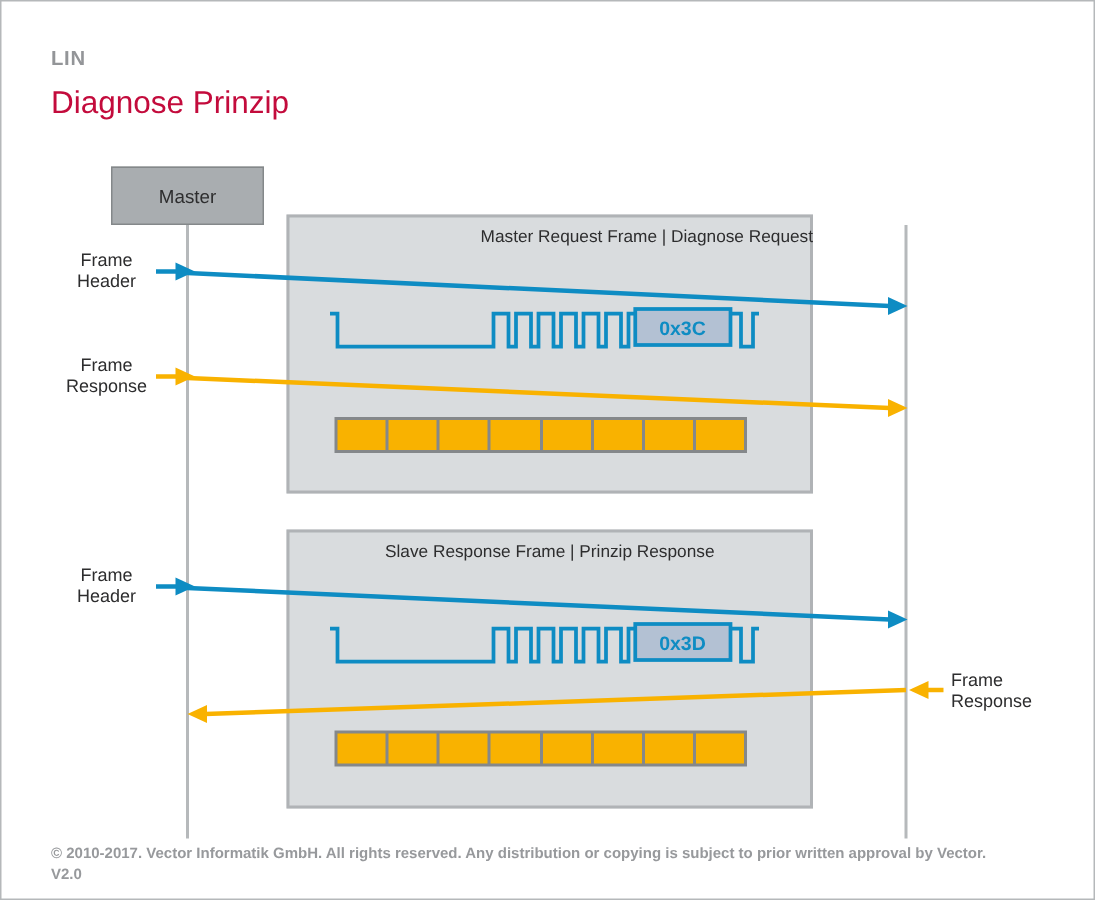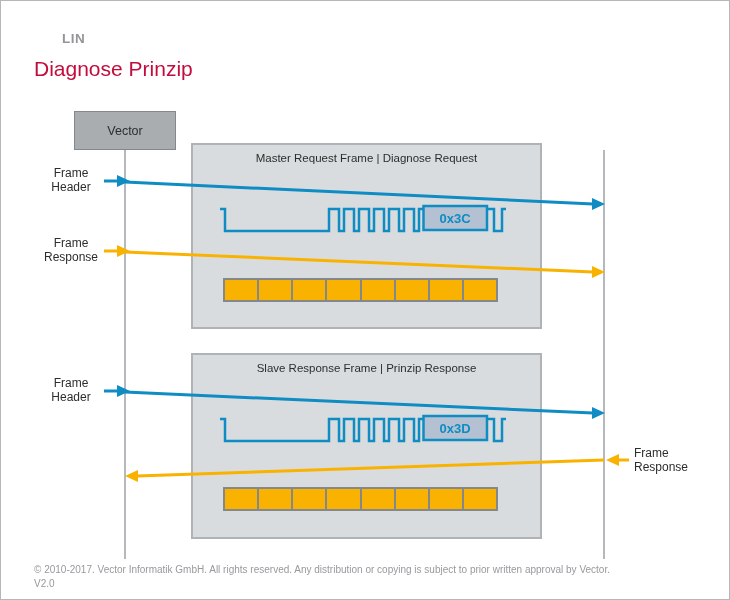--- a/index.html
+++ b/index.html
@@ -17,21 +17,21 @@
     --footer_gray:#97999C;
   }
   html,body{margin:0;padding:0;background:#fff;}
   body{font-family:"Liberation Sans", sans-serif;}
   .canvas{
     position:relative;width:728px;height:598px;margin:0;
     border:1px solid #B5B8BA;background:#fff;overflow:hidden;
   }
   .kicker{
     position:absolute;left:33px;top:30px;
-    font-size:13.5px;font-weight:bold;letter-spacing:.5px;color:var(--kicker_gray);margin-left:28px;
+    font-size:13.5px;font-weight:bold;letter-spacing:.5px;color:var(--kicker_gray);
   }
   .title{
     position:absolute;left:33px;top:56px;margin:0;
     font-size:21px;font-weight:normal;color:var(--title_red);
   }
   .node{
     position:absolute;width:100px;height:37px;
     background:var(--node_fill);border:1.5px solid var(--node_border);
     display:flex;align-items:center;justify-content:center;
     font-size:12.5px;color:var(--text_dark);
@@ -44,21 +44,21 @@
   .panel{
     position:absolute;left:190px;width:347px;height:182px;
     background:var(--panel_fill);border:2px solid var(--panel_border);
   }
   .panel.p1{top:142px;}
   .panel.p2{top:352px;}
   .panel-title{
     position:absolute;left:190px;width:351px;text-align:center;
     font-size:11.5px;color:var(--text_dark);
   }
-  .panel-title.t1{top:151px;}
+  .panel-title.t1{top:151px;text-align:right;}
   .panel-title.t2{top:361px;}
   .wf{position:absolute;left:216px;width:300px;height:36px;}
   .wf.wf1{top:201px;}
   .wf.wf2{top:411px;}
   .wf path{fill:none;stroke:var(--accent_blue);stroke-width:2.5;}
   .wf rect{fill:var(--idbox_fill);stroke:var(--accent_blue);stroke-width:2.5;}
   .wf text{font-family:"Liberation Sans",sans-serif;font-size:13px;font-weight:bold;fill:var(--accent_blue);}
   .databar{
     position:absolute;left:222px;width:275px;height:24px;
     background:#85888A;display:grid;grid-auto-flow:column;grid-auto-columns:1fr;
@@ -72,36 +72,36 @@
     position:absolute;font-size:12px;line-height:14px;color:var(--text_dark);
   }
   .arrow-label.al-left{left:36px;width:68px;text-align:center;}
   .arrow-label.al-right{left:633px;width:72px;text-align:left;}
   .arrow-label.fh1{top:165px;}
   .arrow-label.fr1{top:235px;}
   .arrow-label.fh2{top:375px;}
   .arrow-label.fr2{top:445px;}
   .footer{
     position:absolute;left:33px;top:562px;width:670px;
-    font-size:10px;line-height:14px;color:var(--footer_gray);
+    font-size:10px;line-height:14px;color:var(--footer_gray);font-weight:bold;
   }
 </style>
 </head>
 <body>
 
 <div class="canvas">
 
   <div class="kicker">LIN</div>
   <h1 class="title">Diagnose Prinzip</h1>
 
   <div class="lifeline master-line"></div>
   <div class="lifeline slave-line"></div>
 
   <div class="node master">
-    <span>Vector</span>
+    <span>Master</span>
   </div>
 
   <div class="panel p1"></div>
   <div class="panel p2"></div>
   <div class="panel-title t1">Master Request Frame | Diagnose Request</div>
   <div class="panel-title t2">Slave Response Frame | Prinzip Response</div>
 
   <svg class="wf wf1" viewBox="0 0 300 36">
     <path d="M 3 7 H 8 V 29 H 112 V 7 H 122 V 29 H 127 V 7 H 137 V 29 H 142 V 7 H 152 V 29 H 157 V 7 H 167 V 29 H 172 V 7 H 182 V 29 H 187 V 7 H 197 V 29 H 202 V 7 H 207"></path>
     <rect x="206.5" y="4" width="63.5" height="24"></rect>

